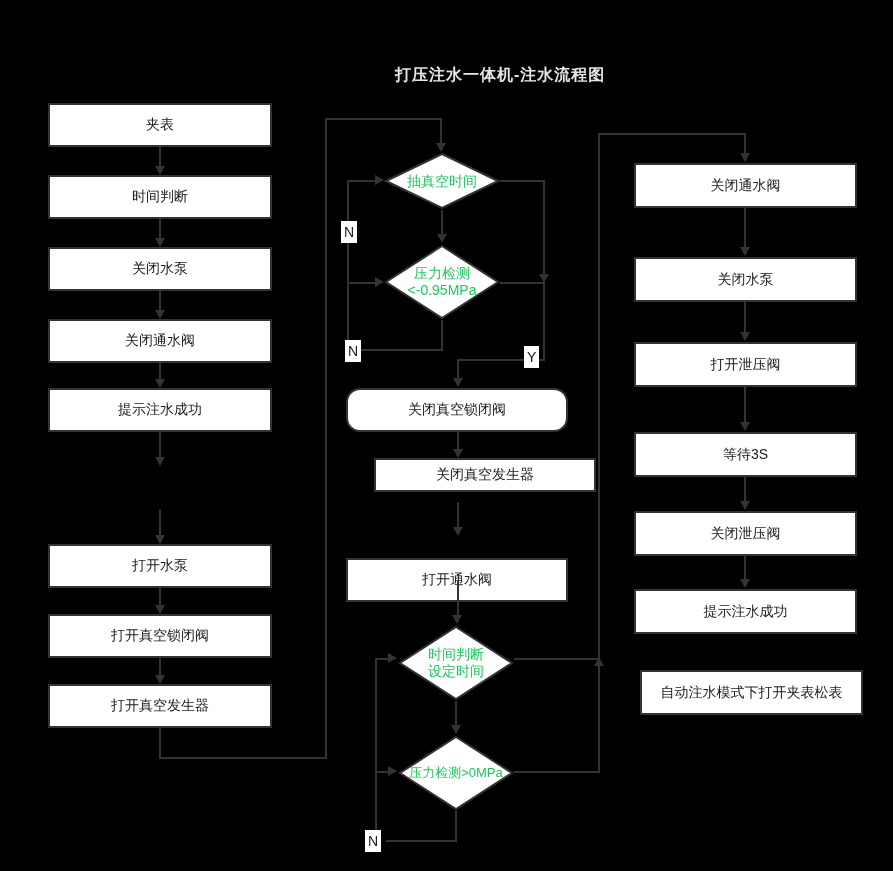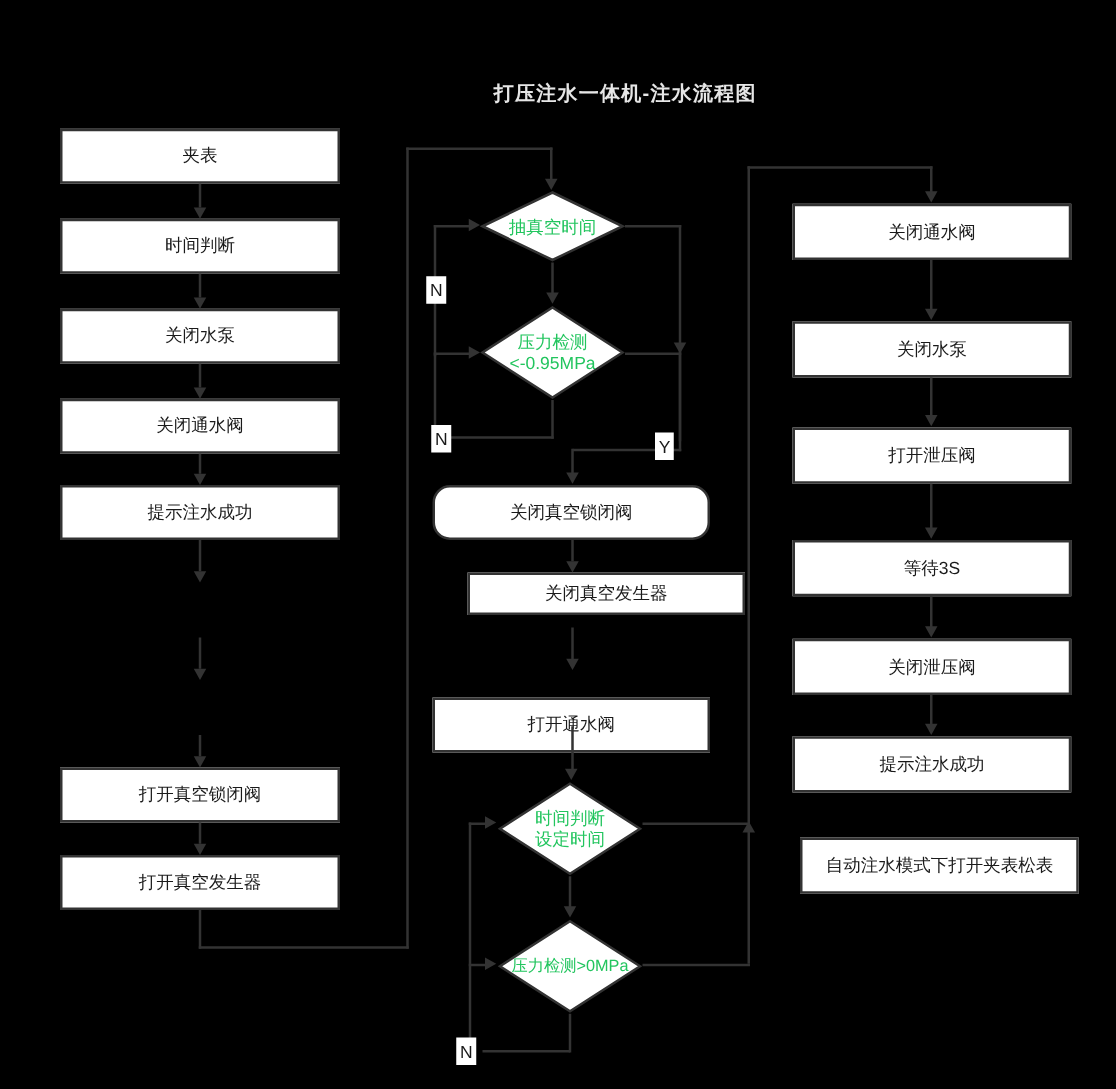--- a/index.html
+++ b/index.html
@@ -84,20 +84,21 @@
 
 <div id="canvas">
 
   <div class="title" style="left:395px;top:65px;">打压注水一体机-注水流程图</div>
 
   <div class="node" style="left:48px;top:103px;width:224px;height:44px;">夹表</div>
   <div class="node" style="left:48px;top:175px;width:224px;height:44px;">时间判断</div>
   <div class="node" style="left:48px;top:247px;width:224px;height:44px;">关闭水泵</div>
   <div class="node" style="left:48px;top:319px;width:224px;height:44px;">关闭通水阀</div>
   <div class="node" style="left:48px;top:388px;width:224px;height:44px;">提示注水成功</div>
+  <div class="node" style="left:48px;top:544px;width:224px;height:44px;">打开水泵</div>
   <div class="node" style="left:48px;top:614px;width:224px;height:44px;">打开真空锁闭阀</div>
   <div class="node" style="left:48px;top:684px;width:224px;height:44px;">打开真空发生器</div>
 
   <div class="edge v" style="left:159px;top:147px;height:19px;"></div>
   <div class="arrow arrow-down" style="left:155px;top:166px;"></div>
   <div class="edge v" style="left:159px;top:219px;height:19px;"></div>
   <div class="arrow arrow-down" style="left:155px;top:238px;"></div>
   <div class="edge v" style="left:159px;top:291px;height:19px;"></div>
   <div class="arrow arrow-down" style="left:155px;top:310px;"></div>
   <div class="edge v" style="left:159px;top:363px;height:16px;"></div>

